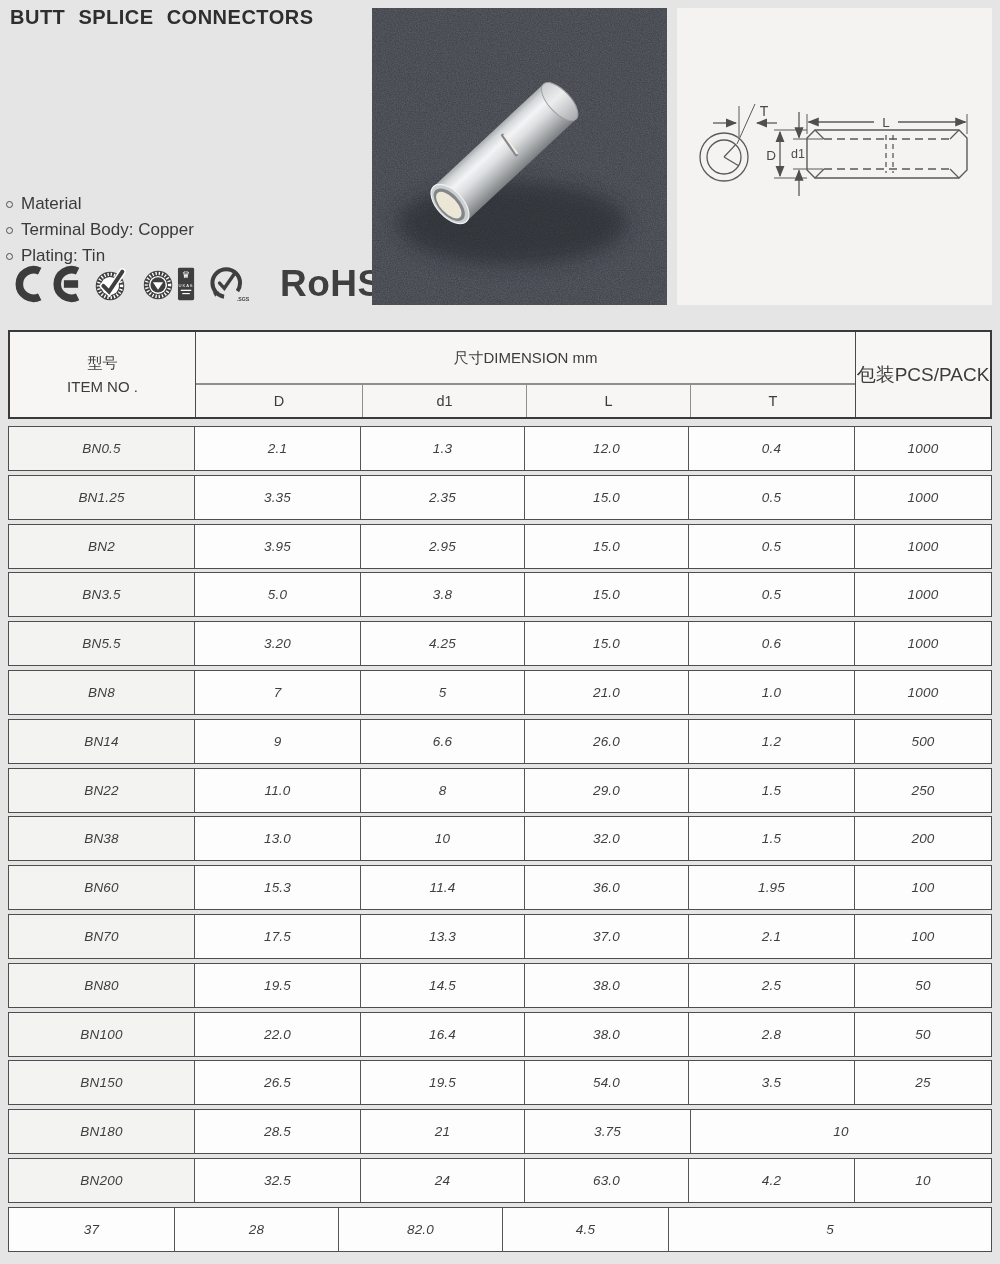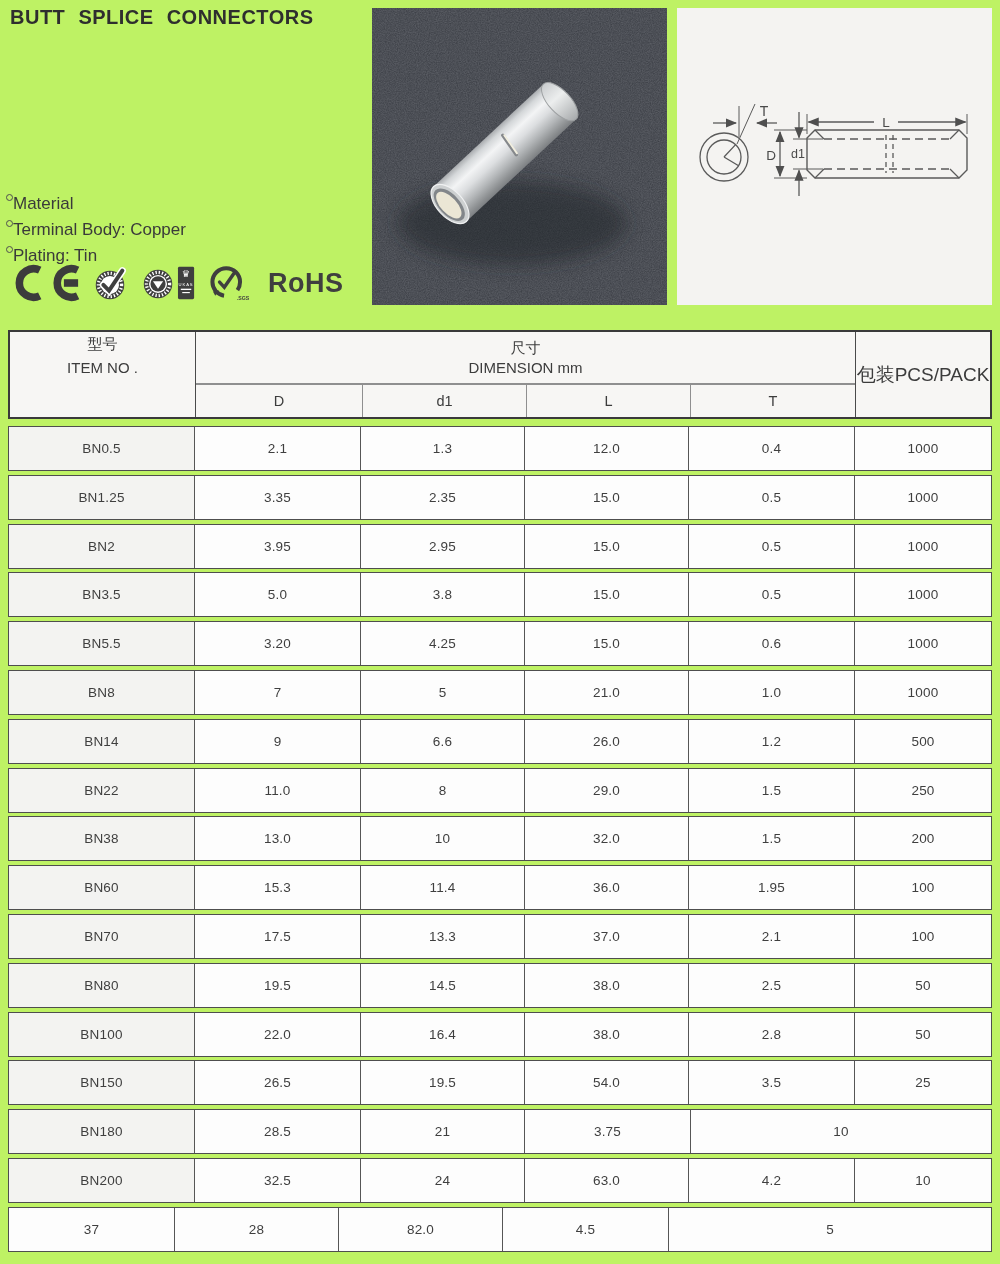--- a/index.html
+++ b/index.html
@@ -1,51 +1,51 @@
 <!DOCTYPE html>
 <html><head>
 <meta charset="utf-8">
 <style>
   * { margin:0; padding:0; box-sizing:border-box; }
   body { background:#fff; font-family:"Liberation Sans","DejaVu Sans",sans-serif; }
-  .page { position:relative; width:1000px; height:1264px; background:#bef264; overflow:hidden; }
+  .page { position:relative; width:1000px; height:1264px; background:#e5e5e5; overflow:hidden; }
 
   .title { position:absolute; left:10px; top:6px; font-size:20px; font-weight:bold;
            color:#2e2e2e; letter-spacing:.5px; word-spacing:7px; }
 
   .material { position:absolute; left:6px; top:194px; }
-  .mat-row { display:flex; align-items:flex-start; margin-bottom:6px; color:#3a3a3a; }
+  .mat-row { display:flex; align-items:center; gap:8px; margin-bottom:6px; color:#3a3a3a; }
   .bullet { width:7px; height:7px; border:1.6px solid #4f4f4f; border-radius:50%; flex:none; }
   .mat-head { font-size:17px; }
   .mat-item { font-size:17px; }
 
   .certs { position:absolute; left:8px; top:263px; display:flex; align-items:center; gap:11px; }
-  .rohs { font-size:27px; font-weight:bold; color:#3f3f3f; letter-spacing:.5px; margin-left:2px; }
+  .rohs { font-size:37px; font-weight:bold; color:#3f3f3f; letter-spacing:.5px; margin-left:14px; }
 
   .photo { position:absolute; left:372px; top:8px; width:295px; height:297px; }
   .diagram { position:absolute; left:677px; top:8px; width:315px; height:297px; background:#f4f3f1; }
   .diagram text { font-family:"Liberation Sans","DejaVu Sans",sans-serif; fill:#4a4a4a; }
 
   .spec-table { position:absolute; left:8px; top:330px; width:984px; }
   .thead { display:flex; height:89px; border:2.5px solid #3a3a3a; background:#f7f6f4;
            color:#3c3c3c; }
   .th-item { width:186px; border-right:1.5px solid #4a4a4a; display:flex; flex-direction:column;
-             align-items:center; font-size:15px; line-height:24px; }
+             align-items:center; justify-content:center; font-size:15px; line-height:24px; }
   .th-mid { width:660px; border-right:1.5px solid #4a4a4a; display:flex; flex-direction:column; }
-  .th-dim { height:51px; display:flex; flex-direction:column; align-items:center;
+  .th-dim { height:51px; display:flex; flex-direction:row; align-items:center;
             justify-content:center; font-size:15px; line-height:20px; }
   .th-sub { flex:1; display:flex; border-top:2px solid #8f8f8f; }
   .th-sub > div { display:flex; align-items:center; justify-content:center; font-size:14.5px;
                   border-left:1.5px solid #8f8f8f; }
   .th-sub > div:first-child { border-left:none; }
   .w-d{width:166px;} .w-d1{width:164px;} .w-l{width:164px;} .w-t{flex:1;}
   .th-pack { flex:1; display:flex; flex-direction:row; align-items:center;
              justify-content:center; font-size:19px; line-height:21px; }
 
-  .tbody { margin-top:7px; }
+  .tbody { margin-top:7px;font-style:italic; }
   .trow { display:flex; height:45px; border:1.8px solid #4e4e4e; margin-bottom:3.8px;
           background:#fdfdfd; }
   .trow .cell { display:flex; align-items:center; justify-content:center; font-size:13.5px;
                 color:#3f3f3f; border-right:1.4px solid #565656; letter-spacing:.2px; }
   .trow .cell:last-child { border-right:none; }
   .c-item { width:186px; background:#f3f3f1; }
   .c-d{width:166px;} .c-d1{width:164px;} .c-l{width:164px;} .c-t{width:166px;} .c-pack{flex:1;}
 </style>
 </head>
 <body>

